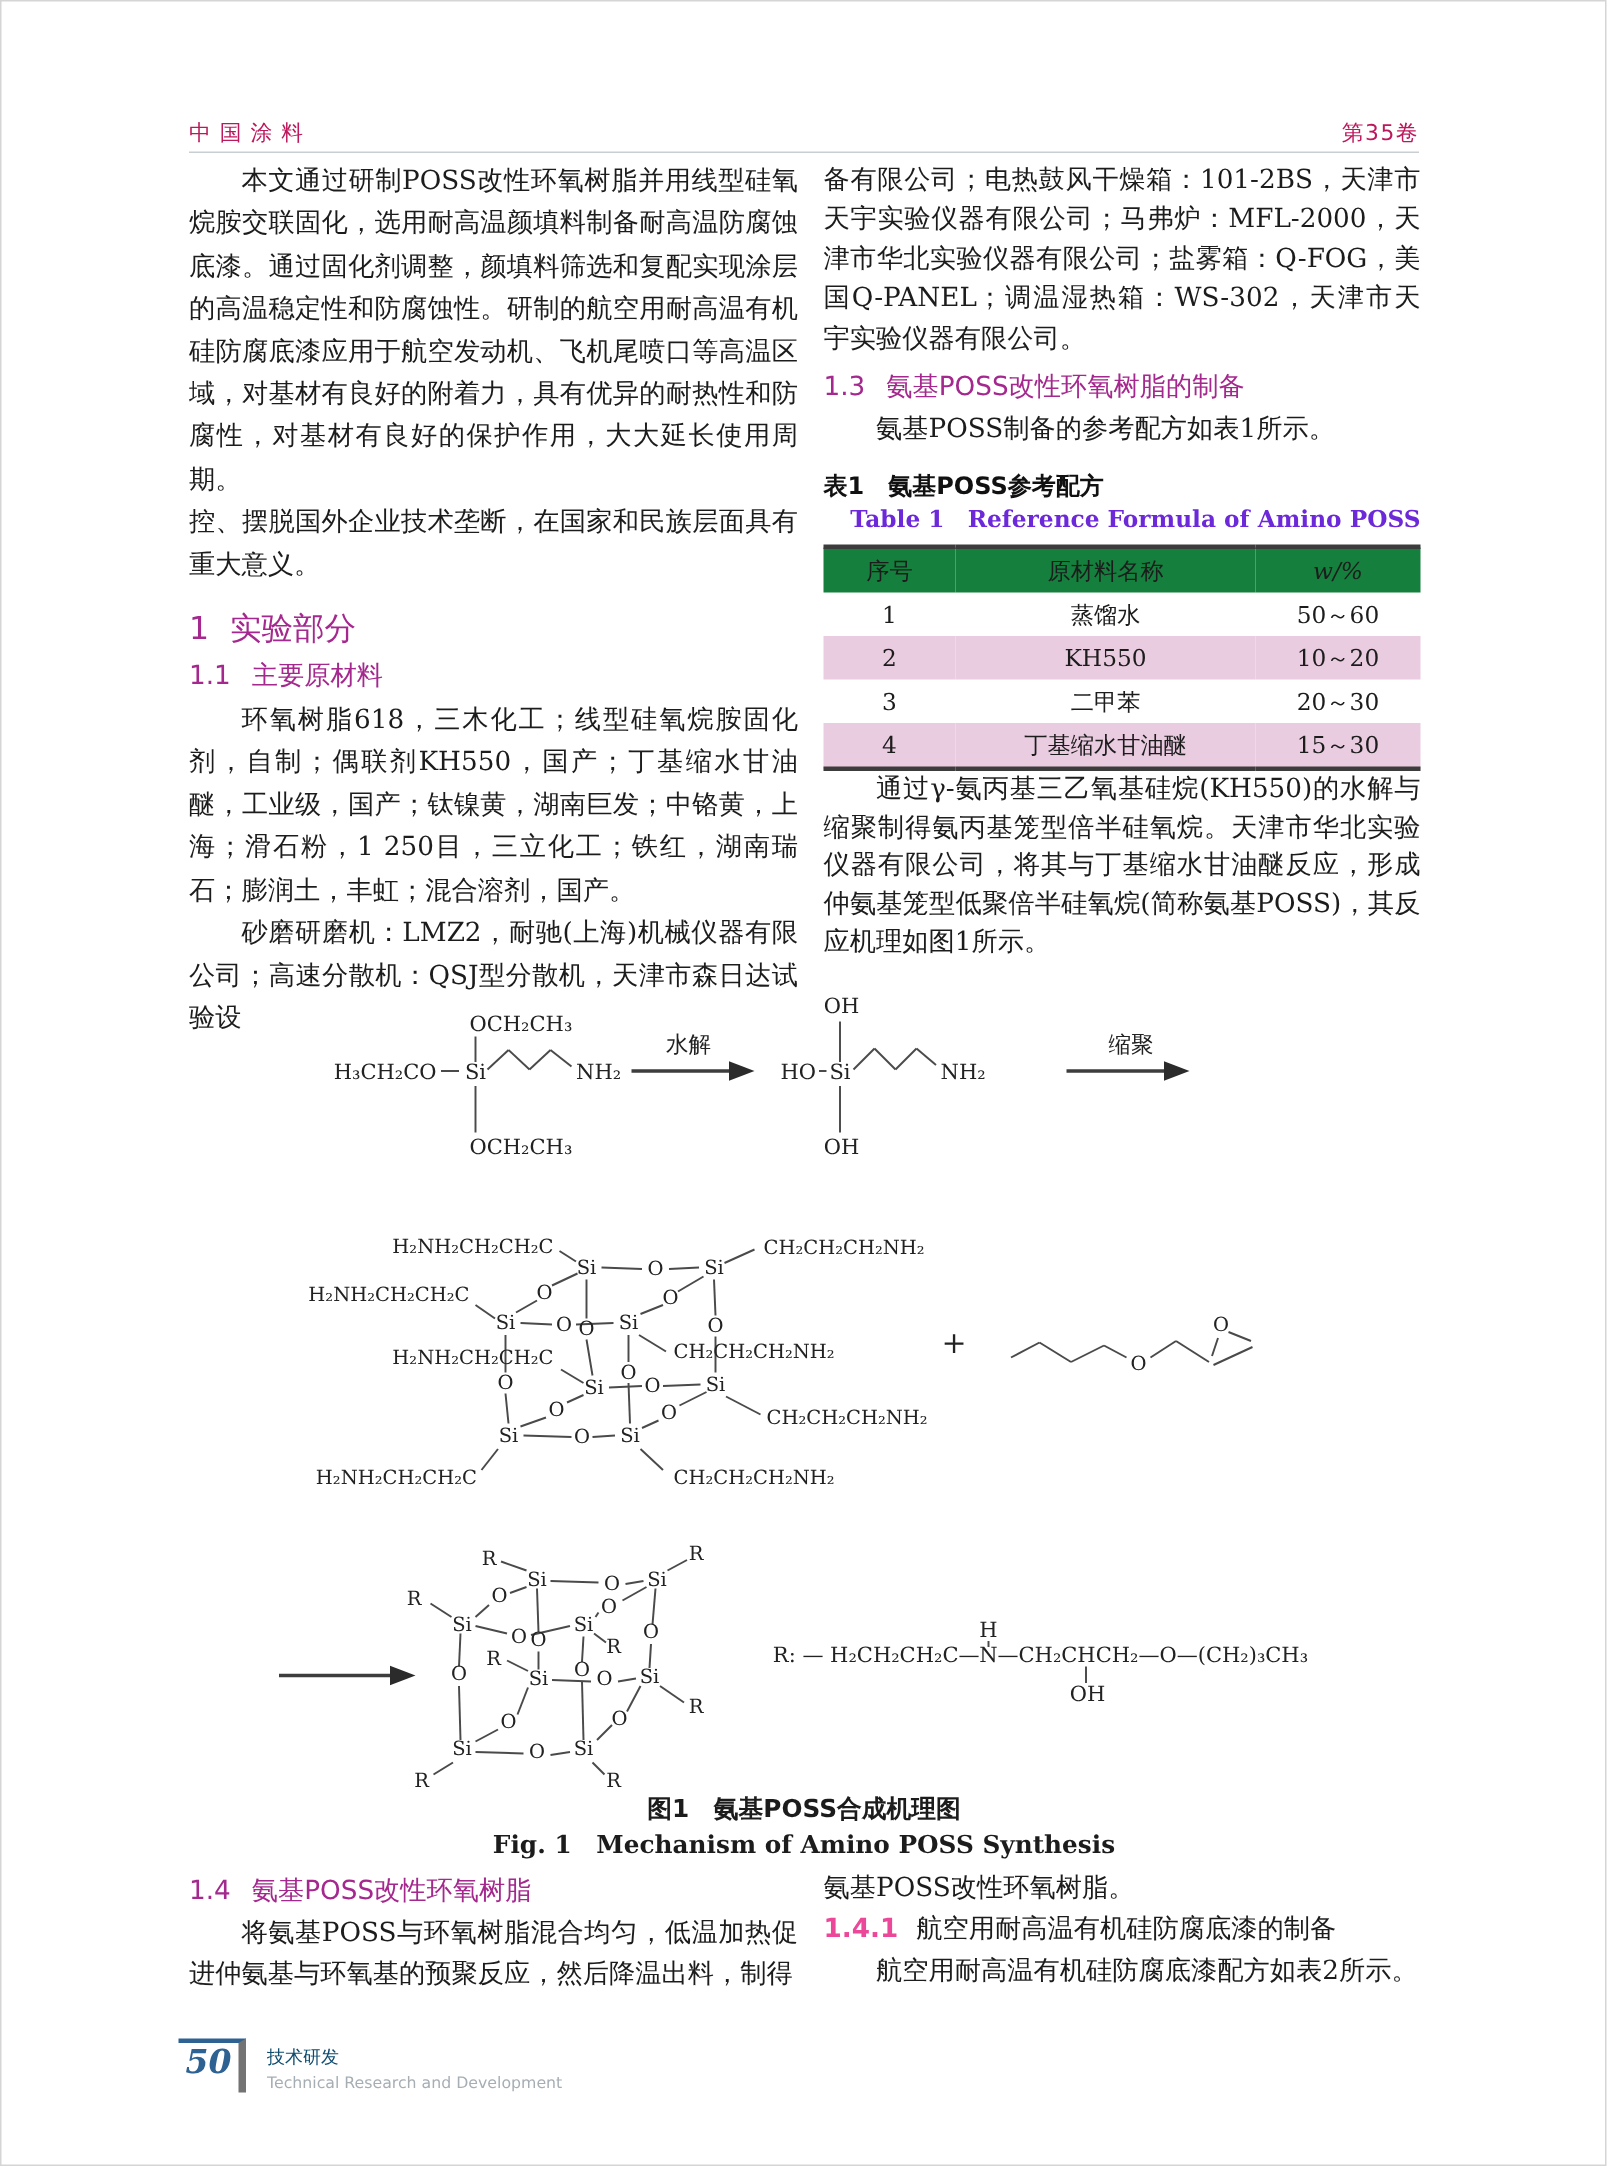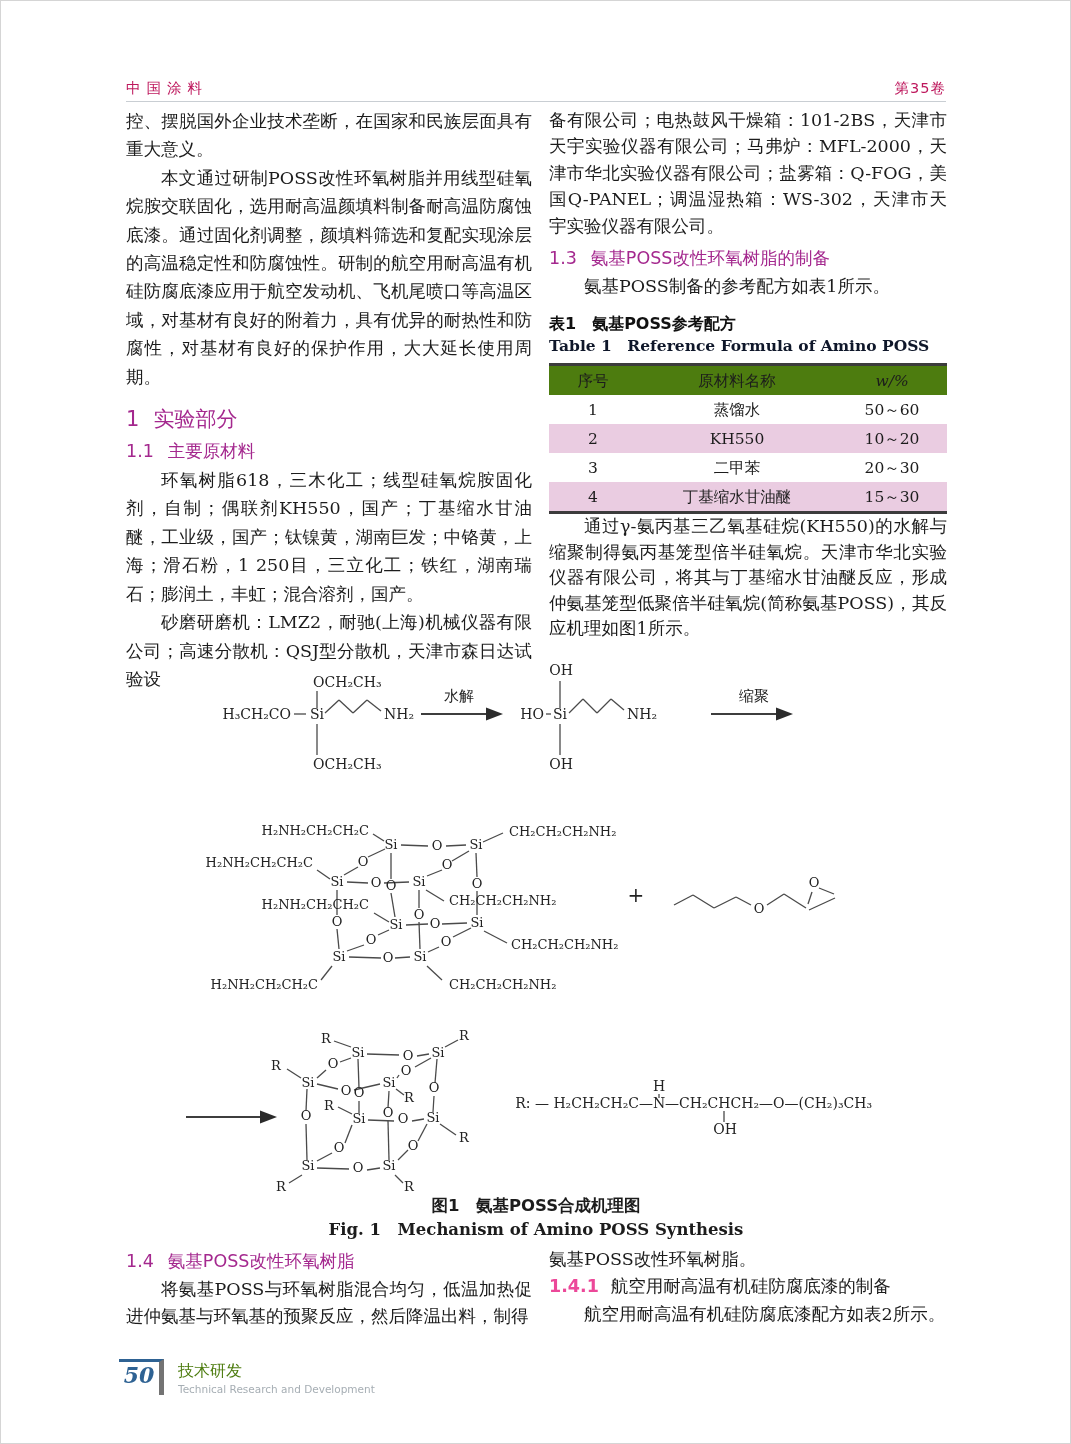--- a/index.html
+++ b/index.html
@@ -25,65 +25,65 @@
   h3.hd{font-size:17.5px;margin:7px 0 3px 0;line-height:24px;}
   h2 .hnum,h3 .hnum{margin-right:14px;}
   h4.hd4{font-size:17.5px;font-weight:normal;margin:0;line-height:27.4px;color:#1c1c1c;
          font-family:"DejaVu Serif","Liberation Serif",serif;}
   h4.hd4 .hnum{color:#ec4899;font-family:"DejaVu Sans","Liberation Sans",sans-serif;
                font-weight:bold;margin-right:12px;}
   
   .tablewrap{margin-top:14px;}
   .tbl-title-cn{text-align:left;font-family:"DejaVu Sans","Liberation Sans",sans-serif;
                 font-weight:bold;font-size:16px;line-height:22px;color:#111;}
-  .tbl-title-en{text-align:left;font-weight:bold;font-size:15.5px;line-height:22px;
-                margin-bottom:6px;color:#0f172a;}
+  .tbl-title-en{text-align:right;font-weight:bold;font-size:15.5px;line-height:22px;
+                margin-bottom:6px;color:#6d28d9;}
   table.datatable{width:100%;border-collapse:collapse;font-size:15.5px;
                   border-top:3px solid #3c3c3c;border-bottom:3px solid #3c3c3c;}
   table.datatable th,table.datatable td{padding:0;height:29px;text-align:center;
                   font-weight:normal;vertical-align:middle;}
-  table.datatable thead tr{background:#4d7c0f;}
+  table.datatable thead tr{background:#15803d;}
   table.datatable tbody tr.alt{background:#eaccE1;background:#eacce1;}
   th.wcol{font-style:italic;}
   td.c1,th.c1{width:88px;}
   td.c3,th.c3{width:110px;}
   .p-after-table{margin-top:11px;}
   
   .figure-svg{position:absolute;left:140px;top:640px;}
   .fig-caption-cn{position:absolute;left:125px;top:1194px;width:820px;text-align:center;
       font-family:"DejaVu Sans","Liberation Sans",sans-serif;font-weight:bold;font-size:16.5px;}
   .fig-caption-en{position:absolute;left:125px;top:1218px;width:820px;text-align:center;
       font-weight:bold;font-size:16.5px;}
   
   .pg-footer{position:absolute;left:118px;top:1358px;display:flex;align-items:flex-start;}
   .pn-box{border-top:3px solid #2e6293;border-right:5px solid #737373;
           width:40px;height:33px;display:flex;justify-content:center;}
   .pn{font-style:italic;font-weight:bold;font-size:22px;color:#2e6293;}
   .dept{margin-left:14px;font-family:"DejaVu Sans","Liberation Sans",sans-serif;padding-top:3px;}
-  .dept-cn{font-size:16px;color:#4d7c0f;line-height:18px;}
+  .dept-cn{font-size:12px;color:#0c4a6e;line-height:18px;}
   .dept-en{font-size:10.5px;color:#a6aeb4;line-height:13px;margin-top:3px;}
   
   svg text{fill:#222;font-family:"DejaVu Serif","Liberation Serif",serif;}
   svg line{stroke:#4a4a4a;stroke-width:1.3;}
   svg .arrowline{stroke:#3d3d3d;stroke-width:2.2;}
   svg polygon{fill:#2b2b2b;}
 </style>
 </head>
 <body>
 
 <div class="page">
 
   <div class="pg-header">
     <span class="journal">中国涂料</span>
     <span class="volume">第35卷</span>
   </div>
 
   <div class="coltext col-left-top">
+    <p class="body">本文通过研制POSS改性环氧树脂并用线型硅氧烷胺交联固化，选用耐高温颜填料制备耐高温防腐蚀底漆。通过固化剂调整，颜填料筛选和复配实现涂层的高温稳定性和防腐蚀性。研制的航空用耐高温有机硅防腐底漆应用于航空发动机、飞机尾喷口等高温区域，对基材有良好的附着力，具有优异的耐热性和防腐性，对基材有良好的保护作用，大大延长使用周期。</p>
     <p class="body noindent">控、摆脱国外企业技术垄断，在国家和民族层面具有重大意义。</p>
-    <p class="body">本文通过研制POSS改性环氧树脂并用线型硅氧烷胺交联固化，选用耐高温颜填料制备耐高温防腐蚀底漆。通过固化剂调整，颜填料筛选和复配实现涂层的高温稳定性和防腐蚀性。研制的航空用耐高温有机硅防腐底漆应用于航空发动机、飞机尾喷口等高温区域，对基材有良好的附着力，具有优异的耐热性和防腐性，对基材有良好的保护作用，大大延长使用周期。</p>
     <h2 class="hd"><span class="hnum">1</span><span>实验部分</span></h2>
     <h3 class="hd"><span class="hnum">1.1</span><span>主要原材料</span></h3>
     <p class="body">环氧树脂618，三木化工；线型硅氧烷胺固化剂，自制；偶联剂KH550，国产；丁基缩水甘油醚，工业级，国产；钛镍黄，湖南巨发；中铬黄，上海；滑石粉，1 250目，三立化工；铁红，湖南瑞石；膨润土，丰虹；混合溶剂，国产。</p>
     <p class="body">砂磨研磨机：LMZ2，耐驰(上海)机械仪器有限公司；高速分散机：QSJ型分散机，天津市森日达试验设</p>
   </div>
 
   <div class="coltext col-right-top">
     <p class="body noindent">备有限公司；电热鼓风干燥箱：101-2BS，天津市天宇实验仪器有限公司；马弗炉：MFL-2000，天津市华北实验仪器有限公司；盐雾箱：Q-FOG，美国Q-PANEL；调温湿热箱：WS-302，天津市天宇实验仪器有限公司。</p>
     <h3 class="hd"><span class="hnum">1.3</span><span>氨基POSS改性环氧树脂的制备</span></h3>
     <p class="body">氨基POSS制备的参考配方如表1所示。</p>

